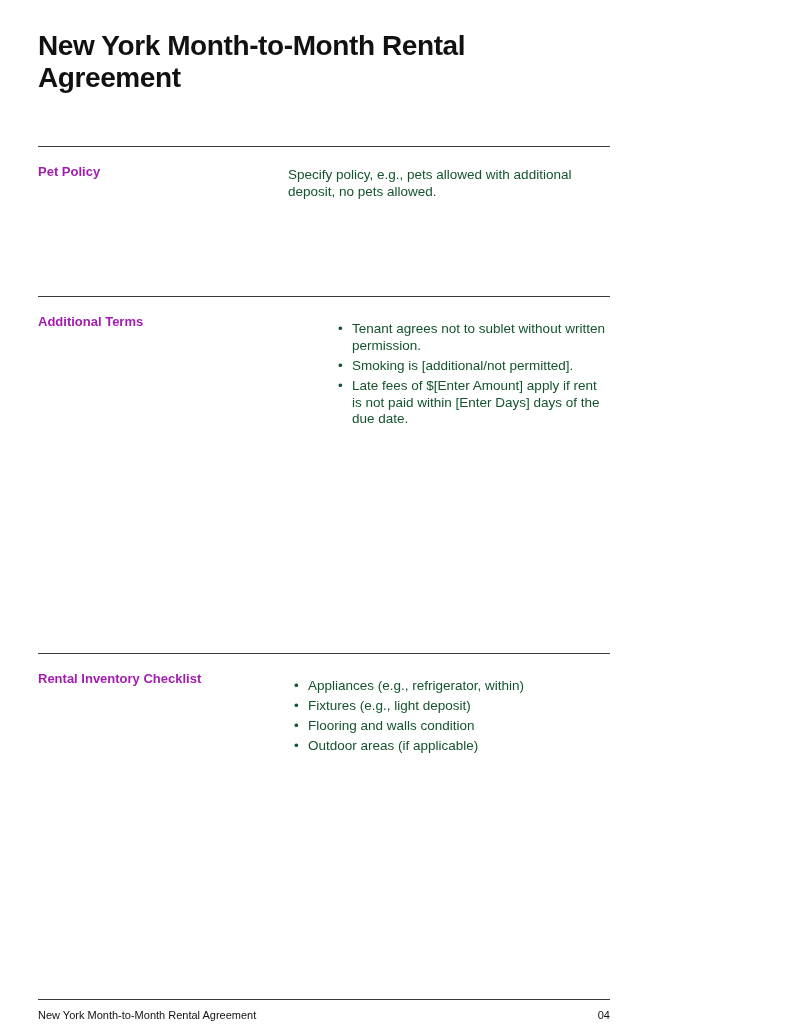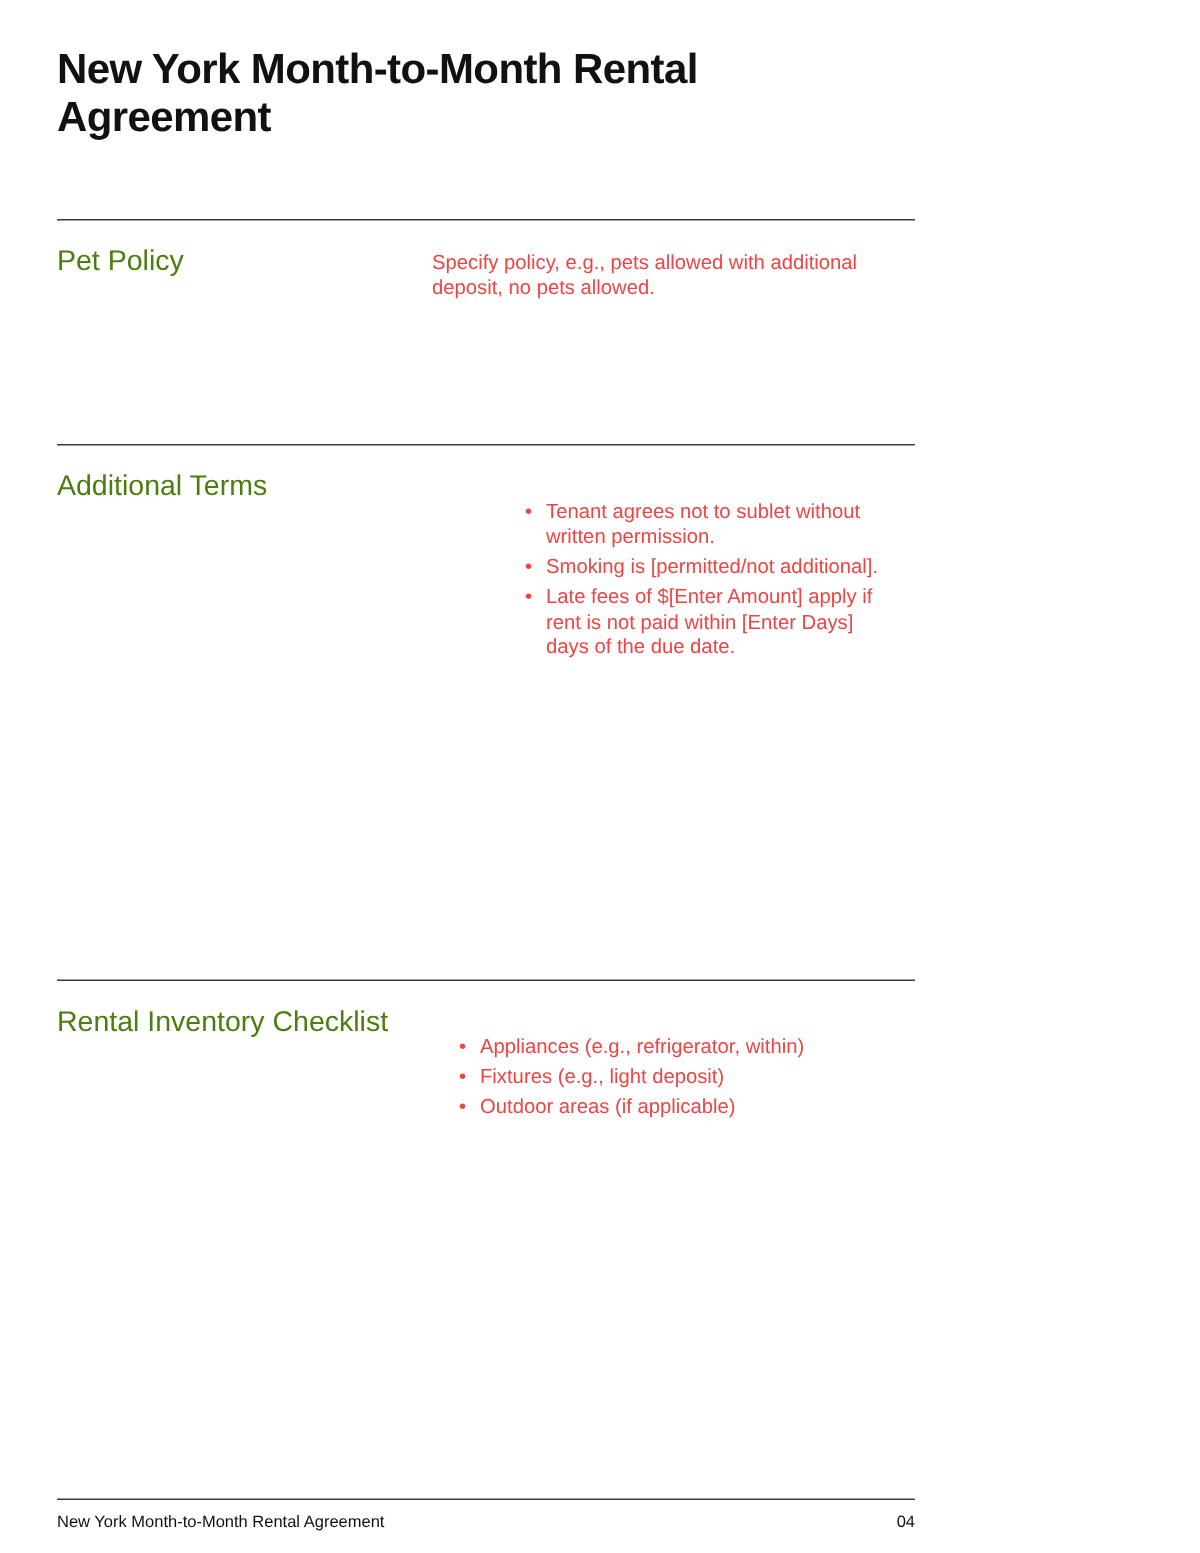--- a/index.html
+++ b/index.html
@@ -31,38 +31,38 @@
   }
   .title-spacer { height: 52px; }
   .section {
     display: flex;
     border-top: 1px solid #3c3c3c;
     padding-top: 17px;
   }
   .section-heading {
     width: 250px;
     flex: 0 0 250px;
-    font-size: 19px;
-    font-weight: normal;
-    color: #4d7c0f;
+    font-size: 13px;
+    font-weight: bold;
+    color: #a21caf;
     line-height: 1.2;
     padding-right: 12px;
   }
   .section-content {
     flex: 1 1 auto;
     font-size: 13.5px;
     line-height: 1.25;
     padding-top: 3px;
-    color: #ef4444;
+    color: #14532d;
   }
   .section-pet { min-height: 150px; }
   .section-terms { min-height: 357px; gap: 44px; }
   .body-text { margin: 0; }
   ul.bullets {
-    margin: 16px;
+    margin: 4px;
     padding: 0;
     list-style: none;
   }
   ul.bullets li {
     position: relative;
     padding-left: 16px;
     margin-bottom: 3px;
   }
   ul.bullets li::before {
     content: "\2022";
@@ -97,32 +97,33 @@
     <div class="section-content">
       <p class="body-text">Specify policy, e.g., pets allowed with additional deposit, no pets allowed.</p>
     </div>
   </div>
 
   <div class="section section-terms">
     <div class="section-heading">Additional Terms</div>
     <div class="section-content">
       <ul class="bullets">
         <li>Tenant agrees not to sublet without written permission.</li>
-        <li>Smoking is [permitted/not additional].</li>
+        <li>Smoking is [additional/not permitted].</li>
         <li>Late fees of $[Enter Amount] apply if rent is not paid within [Enter Days] days of the due date.</li>
       </ul>
     </div>
   </div>
 
   <div class="section section-inventory">
     <div class="section-heading">Rental Inventory Checklist</div>
     <div class="section-content">
       <ul class="bullets">
         <li>Appliances (e.g., refrigerator, within)</li>
         <li>Fixtures (e.g., light deposit)</li>
+        <li>Flooring and walls condition</li>
         <li>Outdoor areas (if applicable)</li>
       </ul>
     </div>
   </div>
 
   <div class="footer">
     <span>New York Month-to-Month Rental Agreement</span>
     <span>04</span>
   </div>
 

